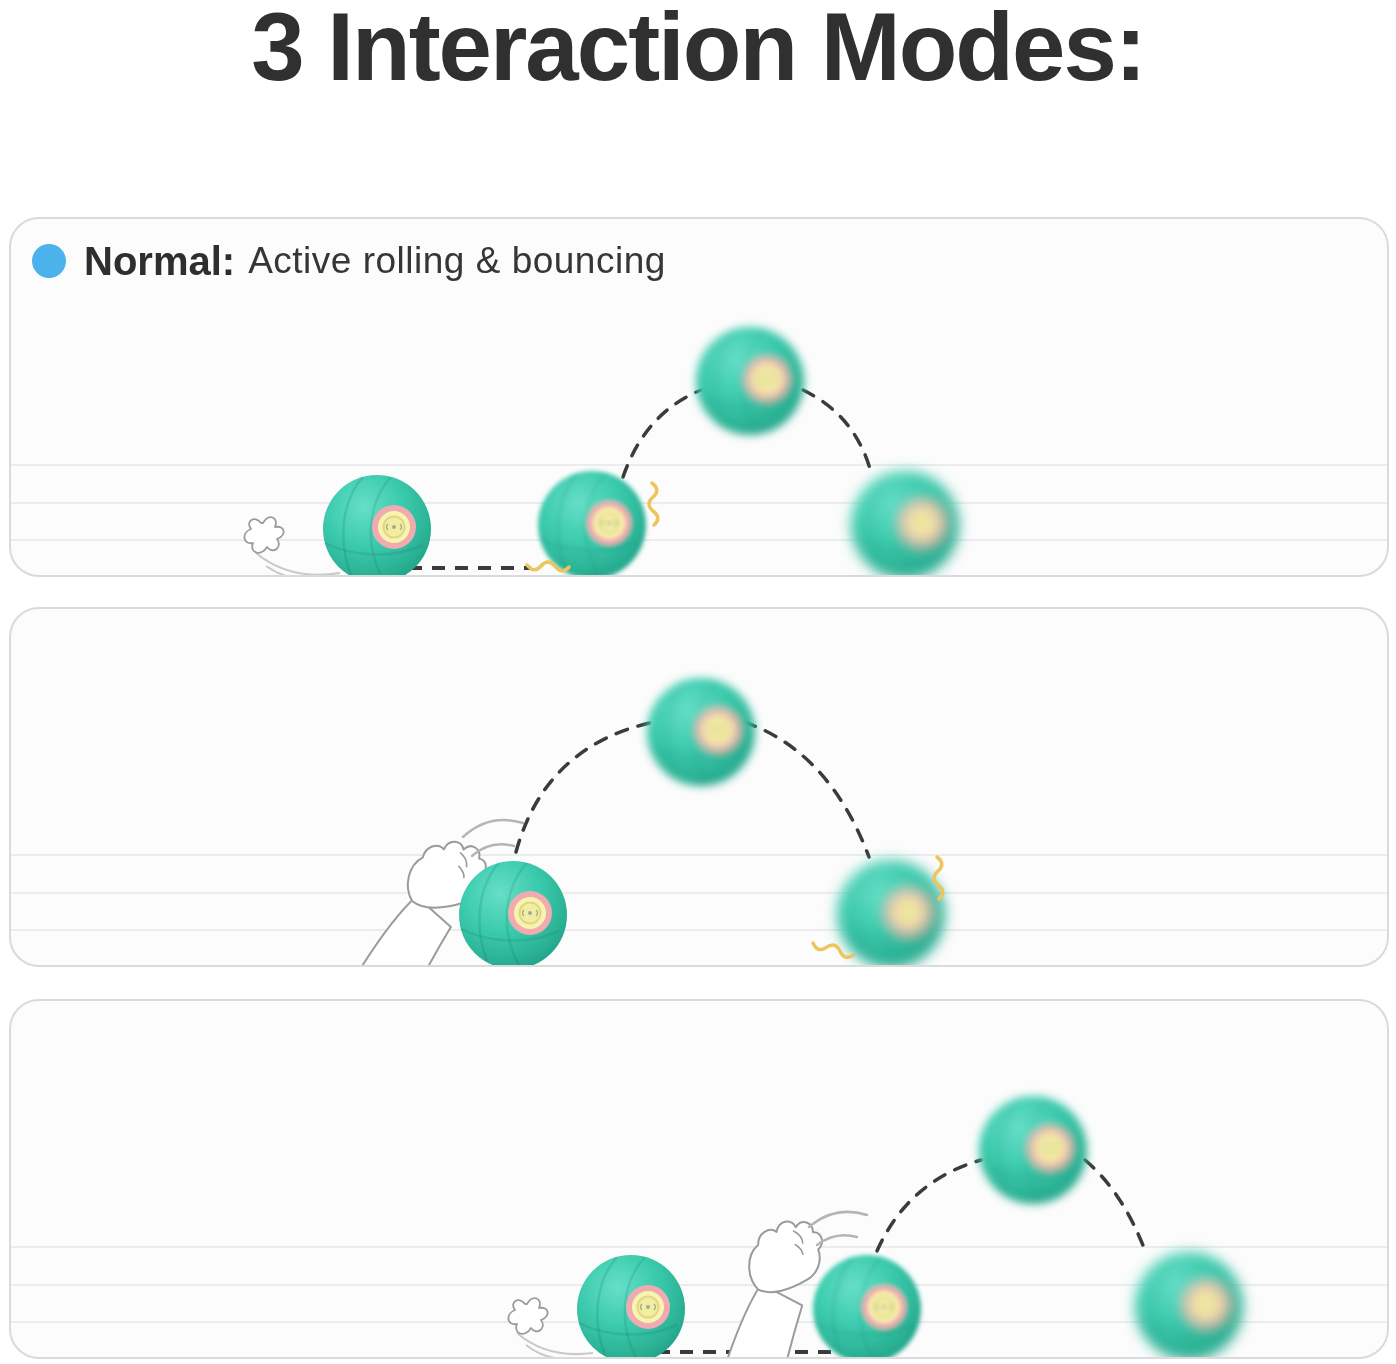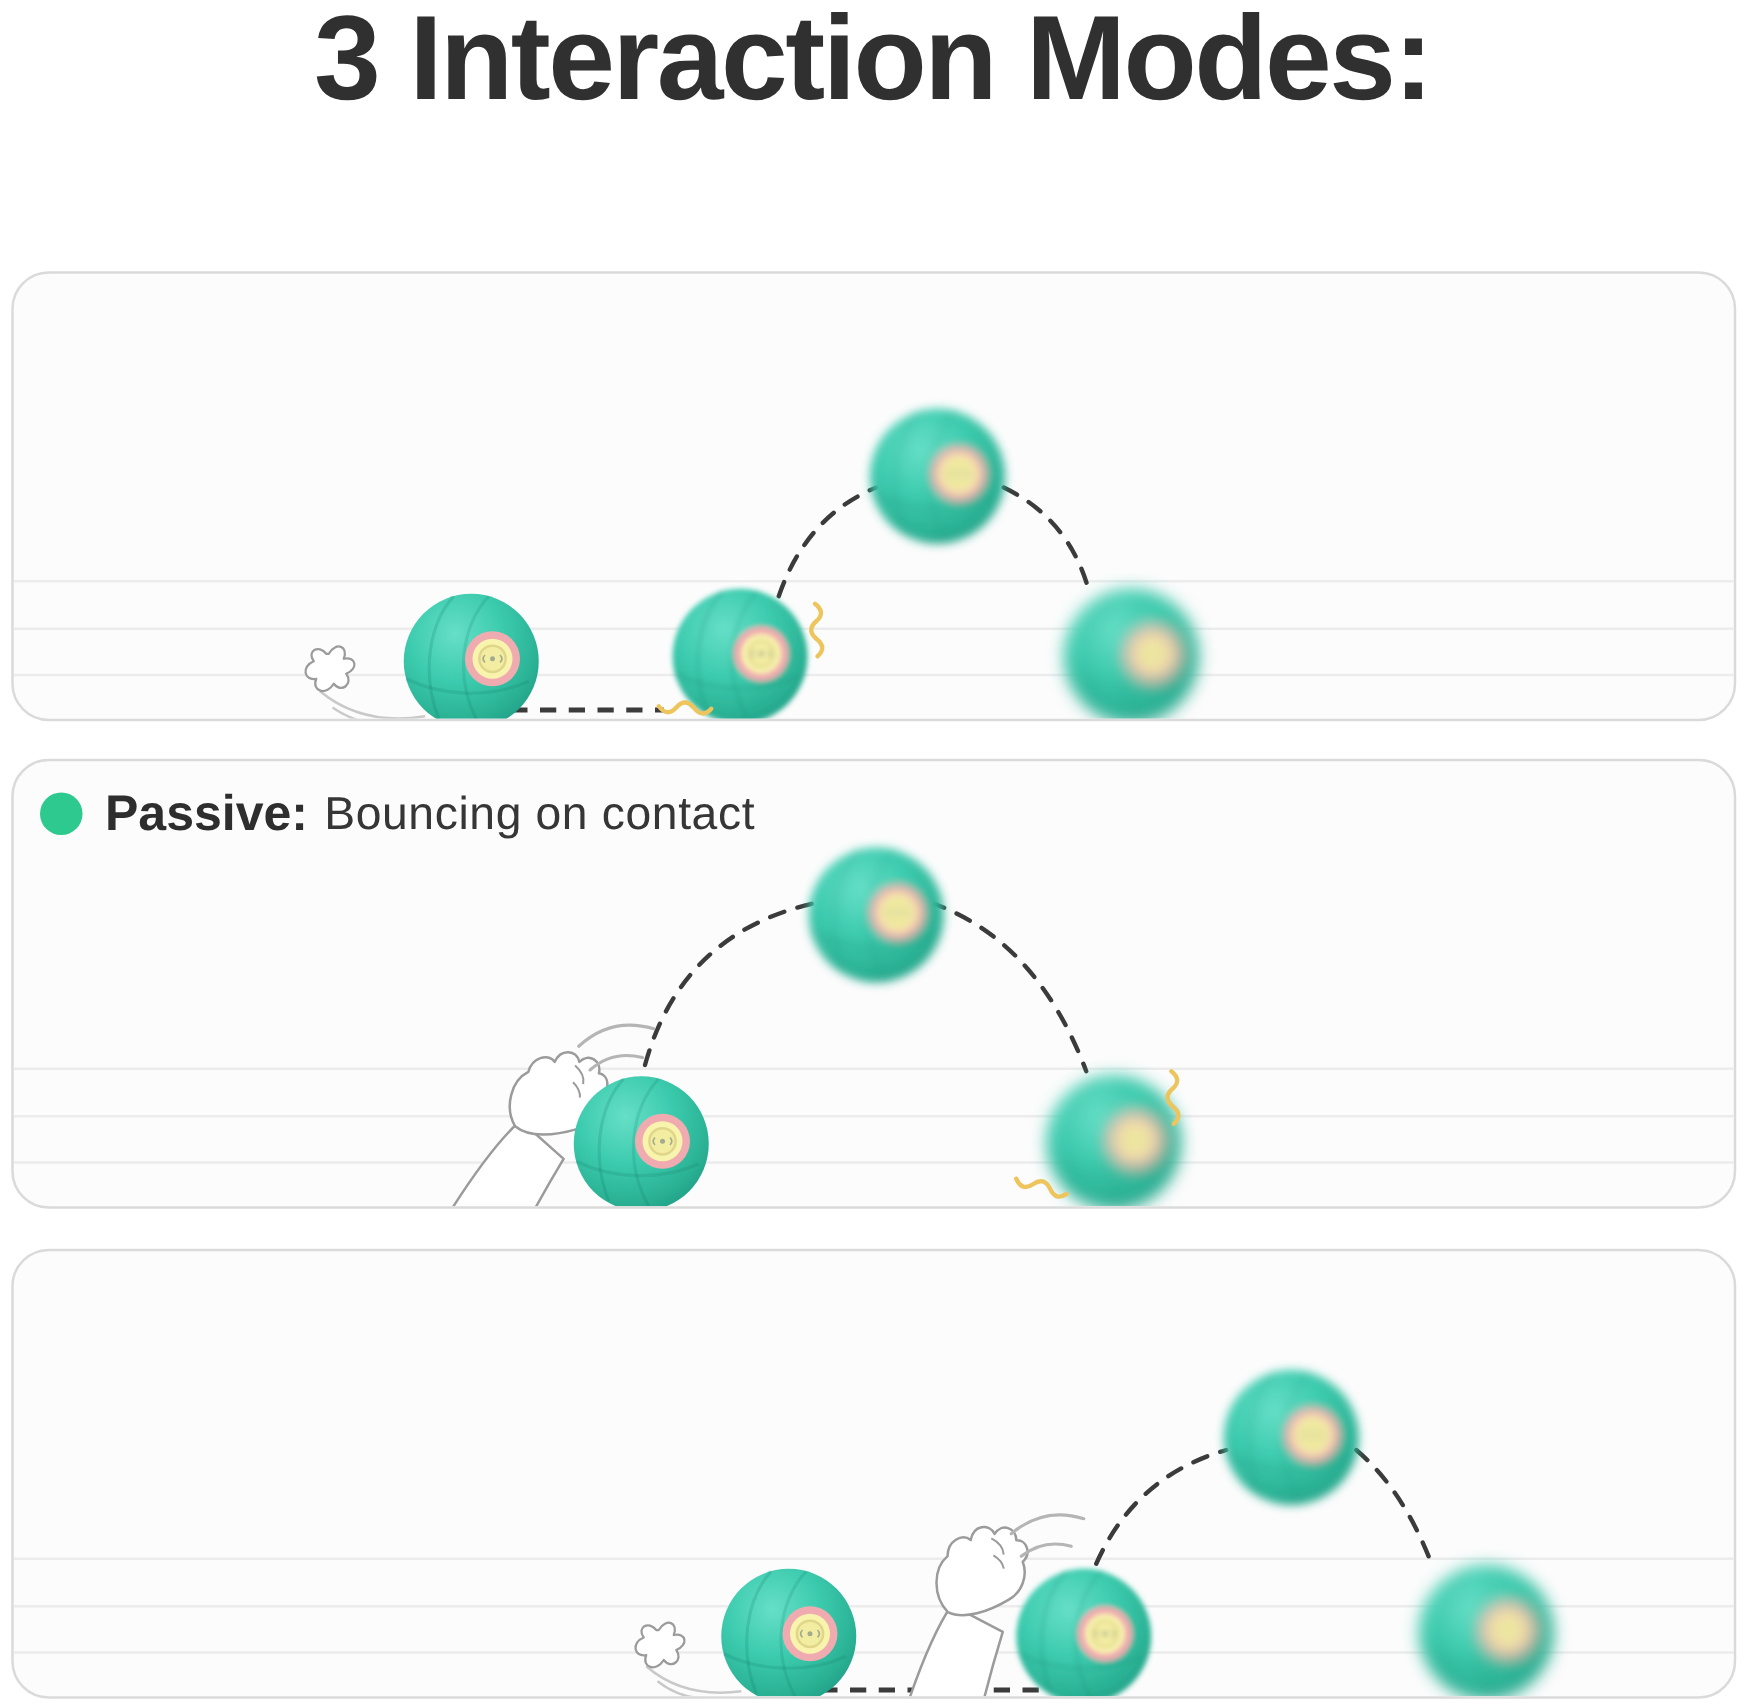--- a/index.html
+++ b/index.html
@@ -61,20 +61,25 @@
                C-2,22 -14,18 -10,8 C-20,10 -22,-2 -12,-6 C-18,-14 -8,-20 -2,-12 Z" fill="#ffffff" stroke="#9b9b9b" stroke-width="1.8" stroke-linejoin="round"></path>
     </g>
     <path id="zigV" d="M0,0 q9,7 1,14 q-8,7 0,14 q9,7 1,14" fill="none" stroke="#eec45c" stroke-width="3.5" stroke-linecap="round"></path>
     <path id="zigH" d="M0,0 q7,9 14,1 q7,-8 14,0 q7,9 14,1" fill="none" stroke="#eec45c" stroke-width="3.5" stroke-linecap="round"></path>
   </defs>
 </svg>
 
 <h1 class="page-title">3 Interaction Modes:</h1>
 
 <section class="panel p1">
+  <div class="mode-header">
+    <span class="dot" style="background-color: rgb(75, 178, 236);"></span>
+    <span class="mode-label">Normal:</span>
+    <span class="mode-desc">Active rolling &amp; bouncing</span>
+  </div>
   <svg class="scene" width="1376" height="356" viewBox="0 0 1376 356">
     <g stroke="#ececec" stroke-width="2">
       <line x1="0" y1="246" x2="1376" y2="246"></line>
       <line x1="0" y1="284" x2="1376" y2="284"></line>
       <line x1="0" y1="321" x2="1376" y2="321"></line>
     </g>
     <path d="M352,349 H520" fill="none" stroke="#3b3b3b" stroke-width="4" stroke-dasharray="13 10"></path>
     <g fill="none" stroke="#3b3b3b" stroke-width="3.5" stroke-dasharray="12 11" stroke-linecap="round">
       <path d="M612,258 Q634,194 690,171"></path>
       <path d="M792,171 Q846,197 861,257"></path>
@@ -87,25 +92,20 @@
     <use href="#ball" transform="translate(366,310)"></use>
     <use href="#ball" transform="translate(581,306)" filter="url(#fA)"></use>
     <use href="#ball" transform="translate(739,162)" filter="url(#fB)"></use>
     <use href="#ball" transform="translate(894,306)" filter="url(#fC)"></use>
     <use href="#zigV" transform="translate(641,264)"></use>
     <use href="#zigH" transform="translate(516,346)"></use>
   </svg>
 </section>
 
 <section class="panel p2">
-  <div class="mode-header">
-    <span class="dot" style="background-color: rgb(46, 201, 142);"></span>
-    <span class="mode-label">Passive:</span>
-    <span class="mode-desc">Bouncing on contact</span>
-  </div>
   <svg class="scene" width="1376" height="356" viewBox="0 0 1376 356">
     <g stroke="#ececec" stroke-width="2">
       <line x1="0" y1="246" x2="1376" y2="246"></line>
       <line x1="0" y1="284" x2="1376" y2="284"></line>
       <line x1="0" y1="321" x2="1376" y2="321"></line>
     </g>
     <g fill="none" stroke="#3b3b3b" stroke-width="3.5" stroke-dasharray="12 11" stroke-linecap="round">
       <path d="M505,243 Q535,134 648,112"></path>
       <path d="M733,113 Q818,142 858,248"></path>
     </g>

